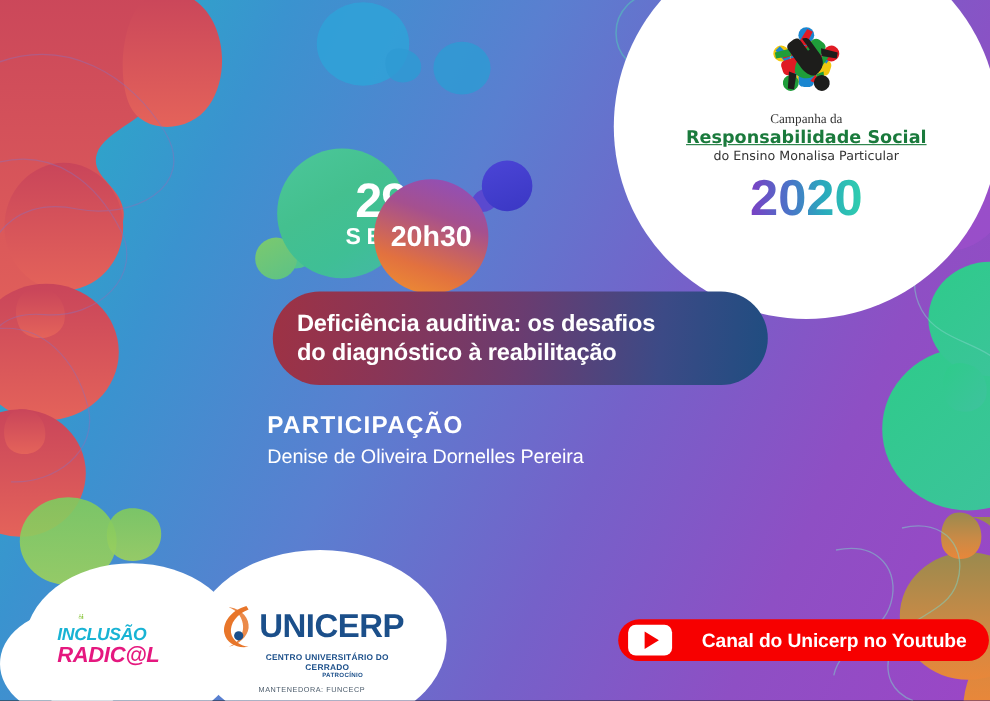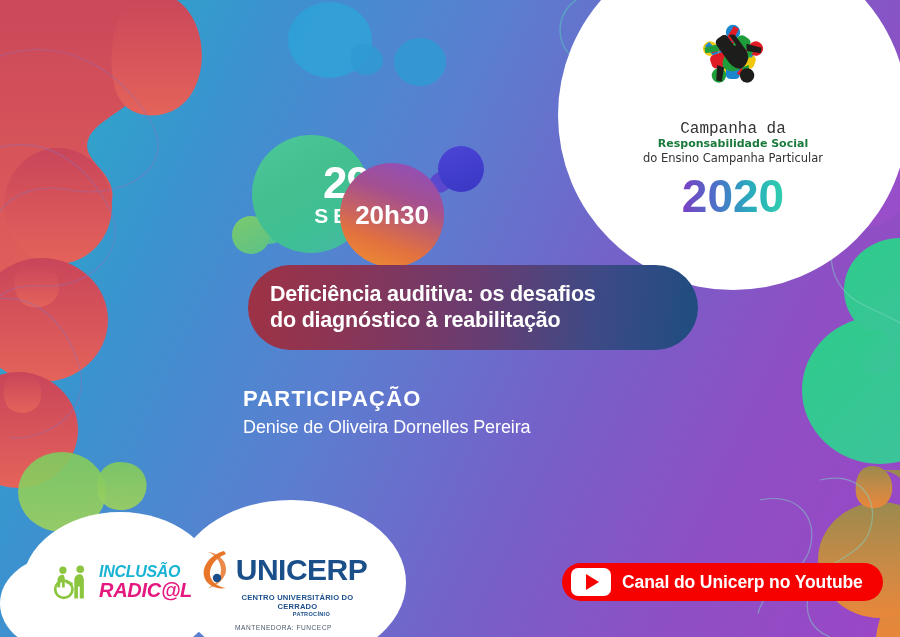--- a/index.html
+++ b/index.html
@@ -39,64 +39,64 @@
   
   .titlePill{
     position:absolute;left:248px;top:265px;width:450px;height:85px;border-radius:43px;
     background:linear-gradient(95deg,#9e3244 0%,#8a3556 22%,#6a3c70 50%,#3c4a86 78%,#1f4d80 100%);
     display:flex;align-items:center;
   }
   .titleTxt{color:#fff;font-size:21.5px;font-weight:bold;line-height:1.18;
     padding-left:22px;letter-spacing:-0.2px;}
 
   
-  .partWrap{position:absolute;left:243px;top:386px;color:#fff;}
+  .partWrap{position:absolute;left:243px;top:374px;color:#fff;}
   .partHead{font-size:22px;font-weight:bold;letter-spacing:1.2px;margin-bottom:5px;}
   .partName{font-size:18px;line-height:1.16;font-weight:normal;letter-spacing:-0.1px;}
 
   
   .campWhite{position:absolute;left:558px;top:-60px;width:350px;height:350px;border-radius:50%;
     background:#fff;}
   .campInner{position:absolute;left:558px;top:-60px;width:350px;height:350px;
     display:flex;flex-direction:column;align-items:center;justify-content:flex-start;
     padding-top:70px;box-sizing:border-box;}
   .campFig{width:110px;height:88px;}
-  .campL1{font-size:16px;color:#333;margin-top:22px;font-family:Liberation Mono, monospace;}
-  .campL2{font-size:11px;color:#1a7a3c;font-weight:bold;line-height:1.15;
-    font-family:"DejaVu Sans",sans-serif;}
+  .campL1{font-size:12px;color:#333;margin-top:3px;font-family:Liberation Serif, serif;}
+  .campL2{font-size:16px;color:#1a7a3c;font-weight:bold;line-height:1.15;
+    font-family:"DejaVu Sans",sans-serif;text-decoration:underline;}
   .campL3{font-size:11.5px;color:#333;font-family:"DejaVu Sans",sans-serif;}
   .camp2020{margin-top:6px;}
 
   
   .wb1{position:absolute;left:22px;top:512px;width:196px;height:150px;border-radius:50%;
     background:#fff;}
   .wb2{position:absolute;left:176px;top:500px;width:230px;height:165px;border-radius:50%;
     background:#fff;}
   .wb3{position:absolute;left:0px;top:556px;width:120px;height:95px;border-radius:50%;
     background:#fff;}
 
   .inclusaoLogo{position:absolute;left:52px;top:558px;width:140px;height:48px;
-    display:flex;align-items:center;gap:7px;}
+    display:flex;gap:7px;flex-direction:column;}
   .inclTxt{line-height:1.0;}
   .inclTop{font-size:16px;font-weight:bold;font-style:italic;color:#19b3d4;letter-spacing:-0.3px;}
   .inclBot{font-size:20px;font-weight:bold;font-style:italic;color:#e5187f;letter-spacing:-0.3px;}
 
   .unicerpLogo{position:absolute;left:196px;top:548px;width:175px;text-align:center;}
   .uniRow{display:flex;align-items:center;justify-content:center;gap:2px;}
   .uniName{font-size:30px;font-weight:bold;color:#1b4f8a;letter-spacing:-0.5px;
     font-family:Liberation Sans, sans-serif;}
   .uniSub{font-size:7.6px;color:#1b4f8a;letter-spacing:0.2px;font-weight:bold;margin-top:1px;
     padding-left:28px;}
   .uniSub2{font-size:5.6px;color:#1b4f8a;letter-spacing:0.3px;font-weight:bold;
     padding-left:56px;margin-top:0px;}
   .uniMant{font-size:6.6px;color:#4a5a6a;letter-spacing:0.5px;margin-top:7px;}
 
   
   .ytBtn{position:absolute;left:562px;top:563px;height:38px;border-radius:19px;background:#f70000;
-    display:flex;align-items:center;padding:0 20px 0 9px;gap:11px;justify-content:flex-end;}
+    display:flex;align-items:center;padding:0 20px 0 9px;gap:27px;justify-content:flex-end;}
   .ytIcon{width:40px;height:28px;border-radius:7px;background:#fff;
     display:flex;align-items:center;justify-content:center;}
   .ytTri{width:0;height:0;border-left:13px solid #f70000;border-top:8px solid transparent;
     border-bottom:8px solid transparent;margin-left:3px;}
   .ytTxt{color:#fff;font-size:17.5px;font-weight:bold;letter-spacing:-0.1px;}
 </style>
 </head>
 <body>
 
 <div id="poster">
@@ -218,21 +218,21 @@
       <g fill="#1d1d1b" transform="rotate(144 55 46)">
         <circle cx="55" cy="22" r="7.2"></circle>
         <path d="M55 31 c -9 0 -14 6 -14 13 l 0 16 c 0 3 3 5 5 5 l 0 -12 l 2 0 l 0 12
           c 0 3 3 4 5 4 l 4 0 c 3 0 5 -2 5 -5 l 0 -20 c 0 -7 -4 -13 -7 -13 Z"></path>
         <path d="M41 42 l -10 -10 l -4 4 l 10 12 Z"></path>
         <path d="M69 42 l 10 -10 l 4 4 l -10 12 Z"></path>
       </g>
     </svg>
     <div class="campL1">Campanha da</div>
     <div class="campL2">Responsabilidade Social</div>
-    <div class="campL3">do Ensino Campanha Particular</div>
+    <div class="campL3">do Ensino Monalisa Particular</div>
     <svg class="camp2020" width="150" height="50" viewBox="0 0 150 50">
       <defs>
         <linearGradient id="yearG" x1="0" y1="0" x2="1" y2="0">
           <stop offset="0%" stop-color="#7b3fc4"></stop>
           <stop offset="35%" stop-color="#4a74c8"></stop>
           <stop offset="65%" stop-color="#2aa9bd"></stop>
           <stop offset="100%" stop-color="#2fcfae"></stop>
         </linearGradient>
       </defs>
       <text x="75" y="41" text-anchor="middle" fill="url(#yearG)" font-family="Liberation Sans, sans-serif" font-size="46" font-weight="bold">2020</text>

